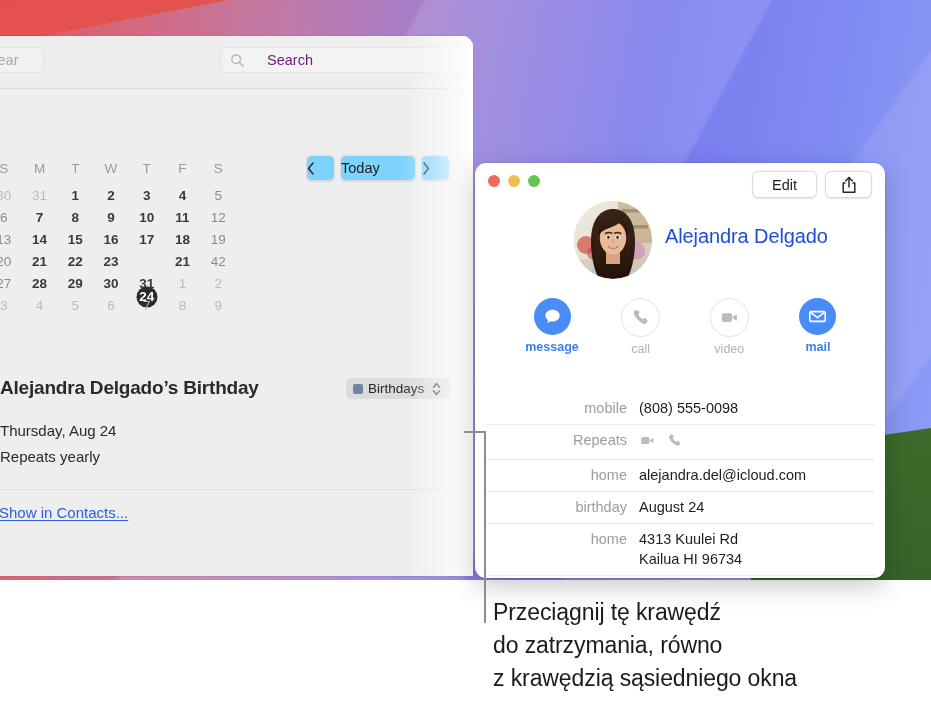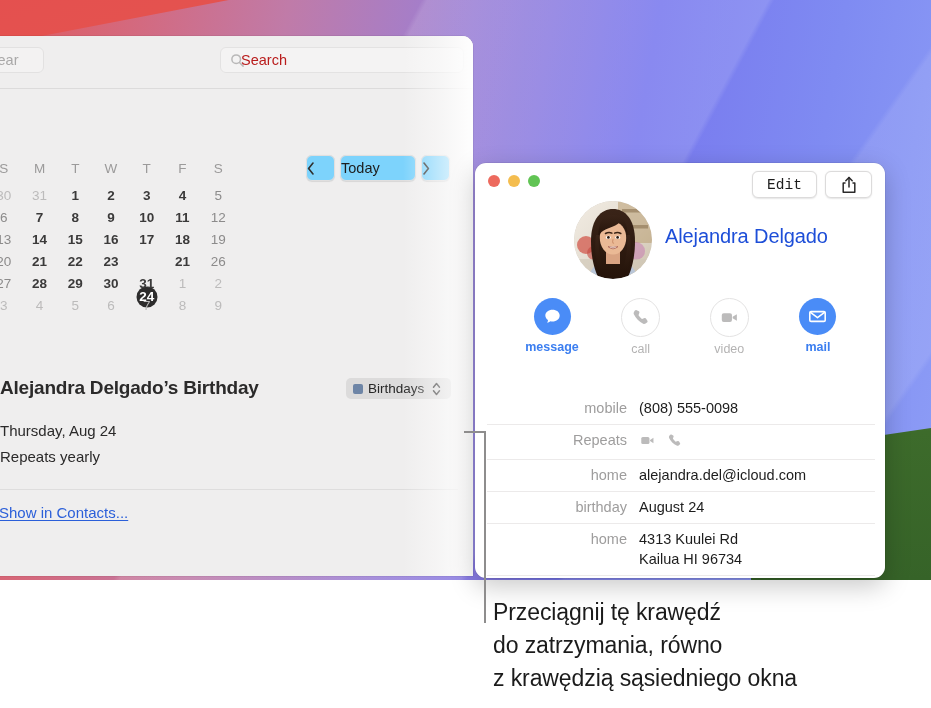--- a/index.html
+++ b/index.html
@@ -110,22 +110,22 @@
     border: 1px solid #e3e2e2;
     border-radius: 6px;
     background: #f4f3f3;
     box-sizing: border-box;
   }
   .search-icon {
     position: absolute; left: 9px; top: 5px;
     width: 15px; height: 15px;
   }
   .search-placeholder {
-    position: absolute; left: 20px; top: 4px;
-    font-size: 14.5px; color: #b91c1c;
+    position: absolute; left: 46px; top: 4px;
+    font-size: 14.5px; color: #701a75;
   }
 
   
   .cal-body { position: relative; }
   .dow-row, .day-row {
     position: absolute;
     left: 0; width: 250px;
     display: grid;
     grid-template-columns: repeat(7, 1fr);
     text-align: center;
@@ -229,21 +229,21 @@
   .tl.green { background: #61c454; }
 
   .edit-btn {
     position: absolute; right: 68px; top: 8px;
     width: 63px; height: 25px;
     background: #ffffff;
     border: 0.5px solid #dcdbdb;
     border-radius: 6px;
     box-shadow: 0 0.5px 1.5px rgba(0,0,0,0.10);
     font-size: 14.5px; color: #1d1d1d;
-    display: flex; align-items: center; justify-content: center; font-family: Liberation Mono, monospace;
+    display: flex; align-items: center; justify-content: center;
   }
   .share-btn {
     position: absolute; right: 13px; top: 8px;
     width: 45px; height: 25px;
     background: #ffffff;
     border: 0.5px solid #dcdbdb;
     border-radius: 6px;
     box-shadow: 0 0.5px 1.5px rgba(0,0,0,0.10);
     display: flex; align-items: center; justify-content: center;
   }
@@ -400,21 +400,21 @@
             <div class="day">18</div>
             <div class="day weekend">19</div>
           </div>
           <div class="day-row" style="top: 162px;">
             <div class="day weekend">20</div>
             <div class="day">21</div>
             <div class="day">22</div>
             <div class="day">23</div>
             <div class="day today"><span class="pill"></span><span class="dnum">24</span></div>
             <div class="day">21</div>
-            <div class="day weekend">26</div>
+            <div class="day weekend">42</div>
           </div>
           <div class="day-row" style="top: 184px;">
             <div class="day weekend">27</div>
             <div class="day">28</div>
             <div class="day">29</div>
             <div class="day">30</div>
             <div class="day">31</div>
             <div class="day dim">1</div>
             <div class="day dim">2</div>
           </div>

